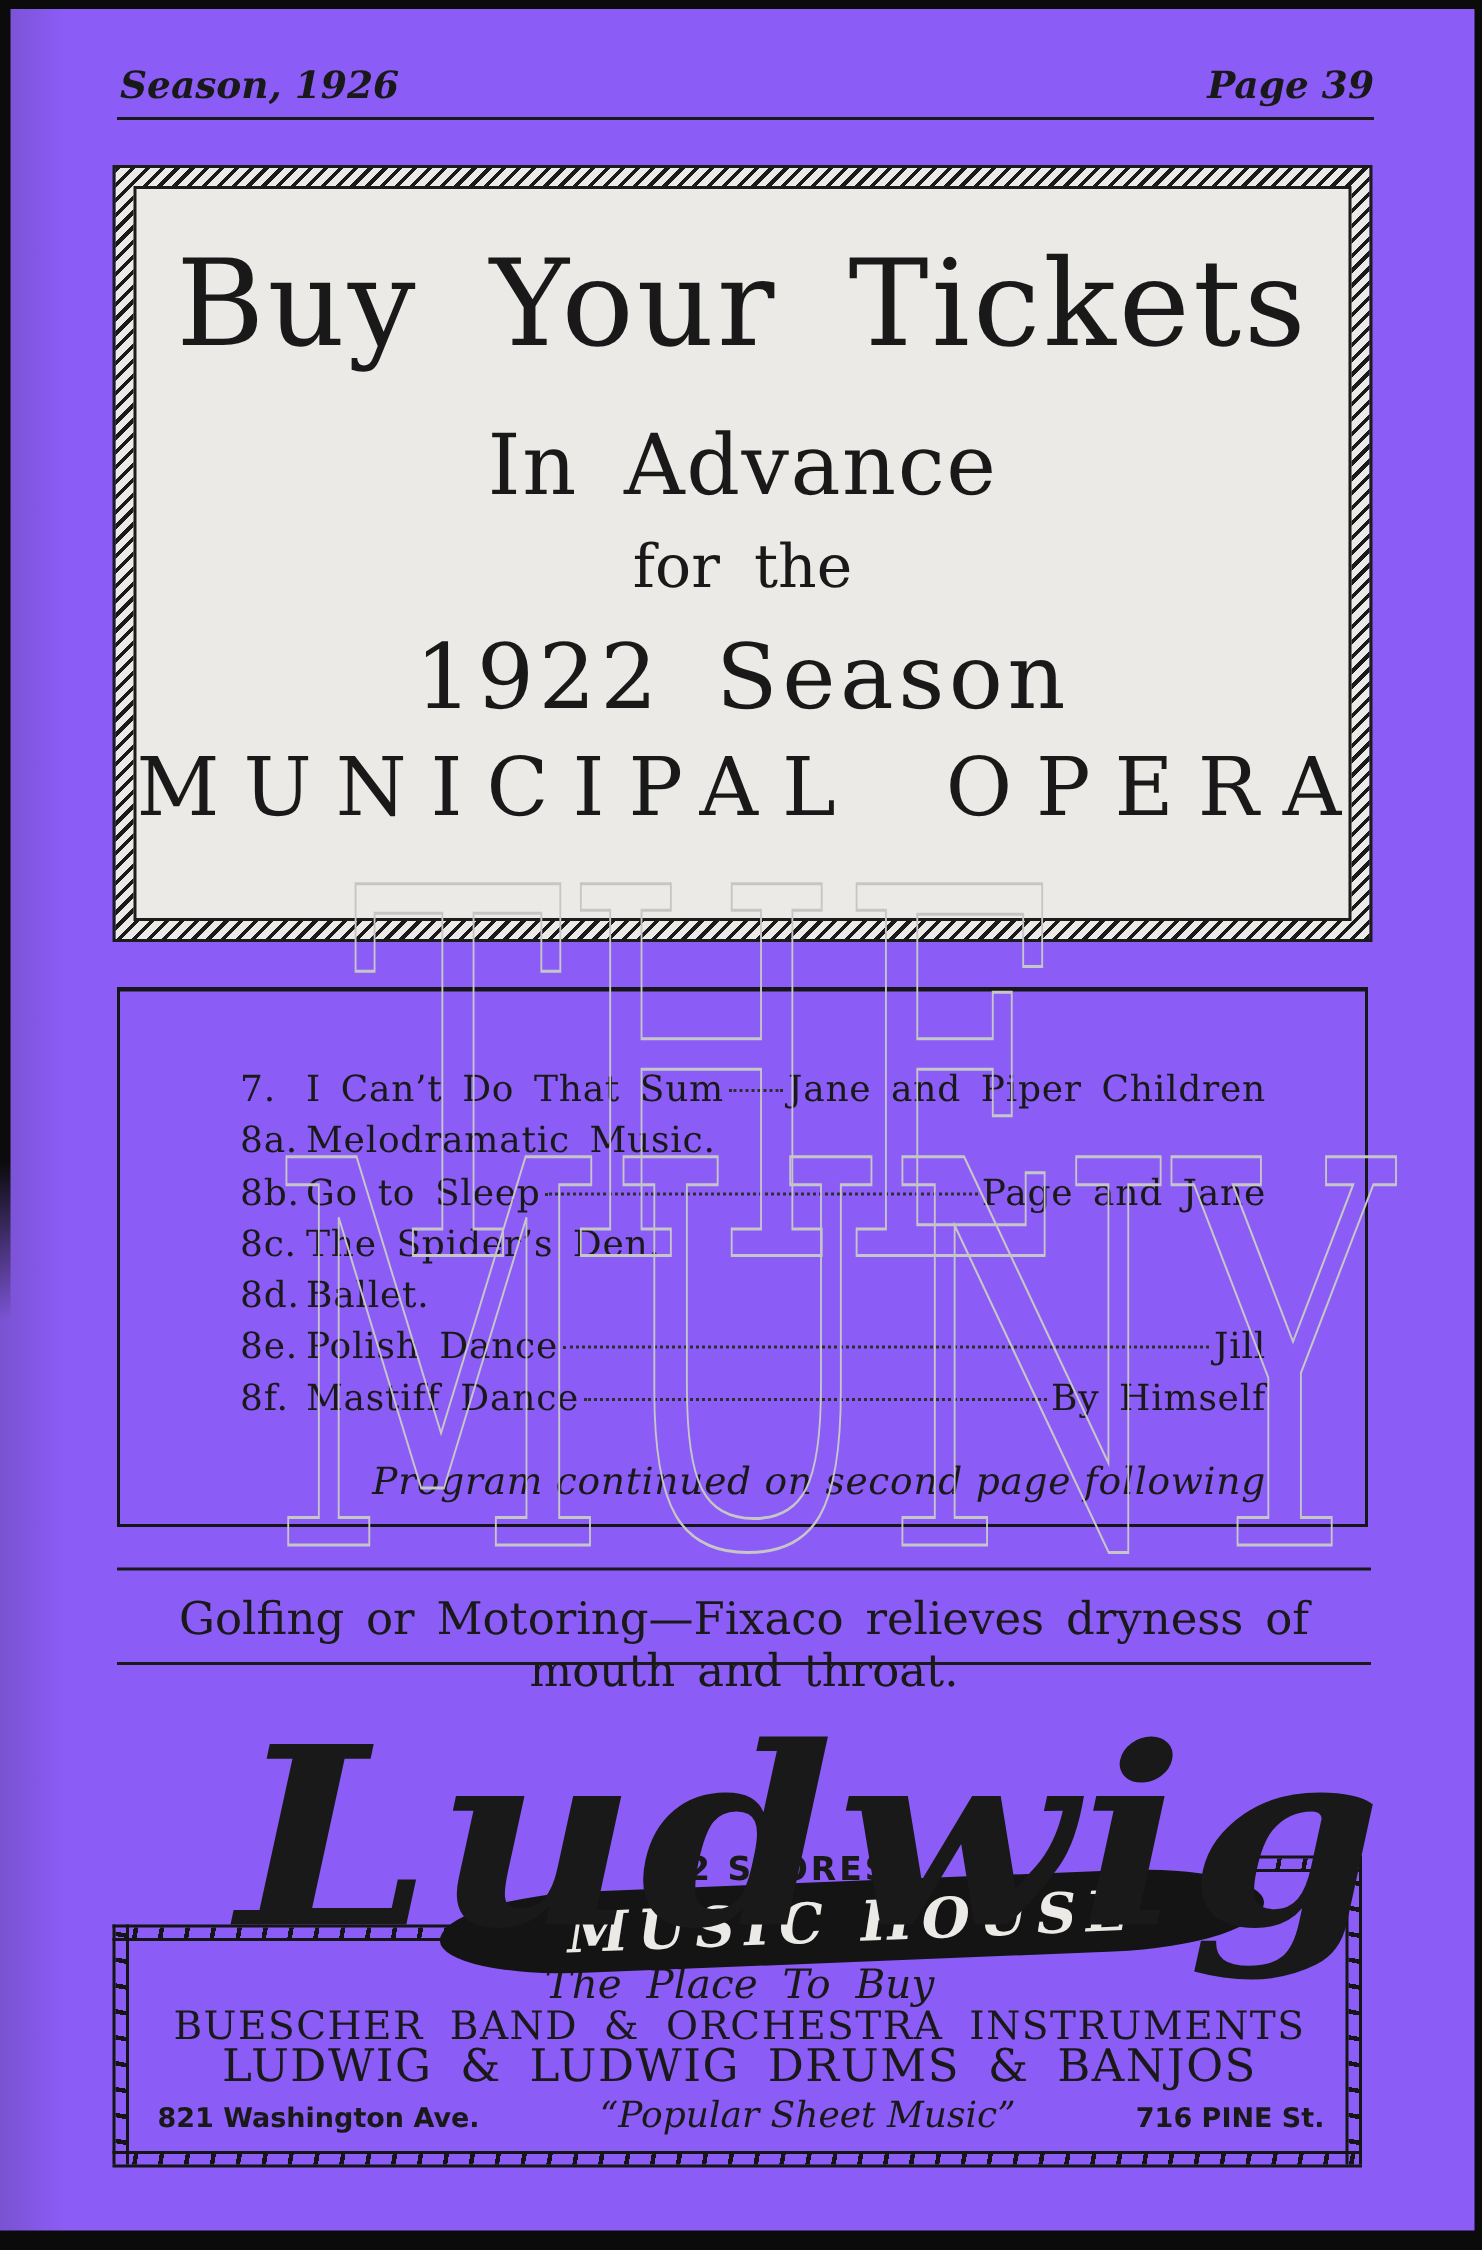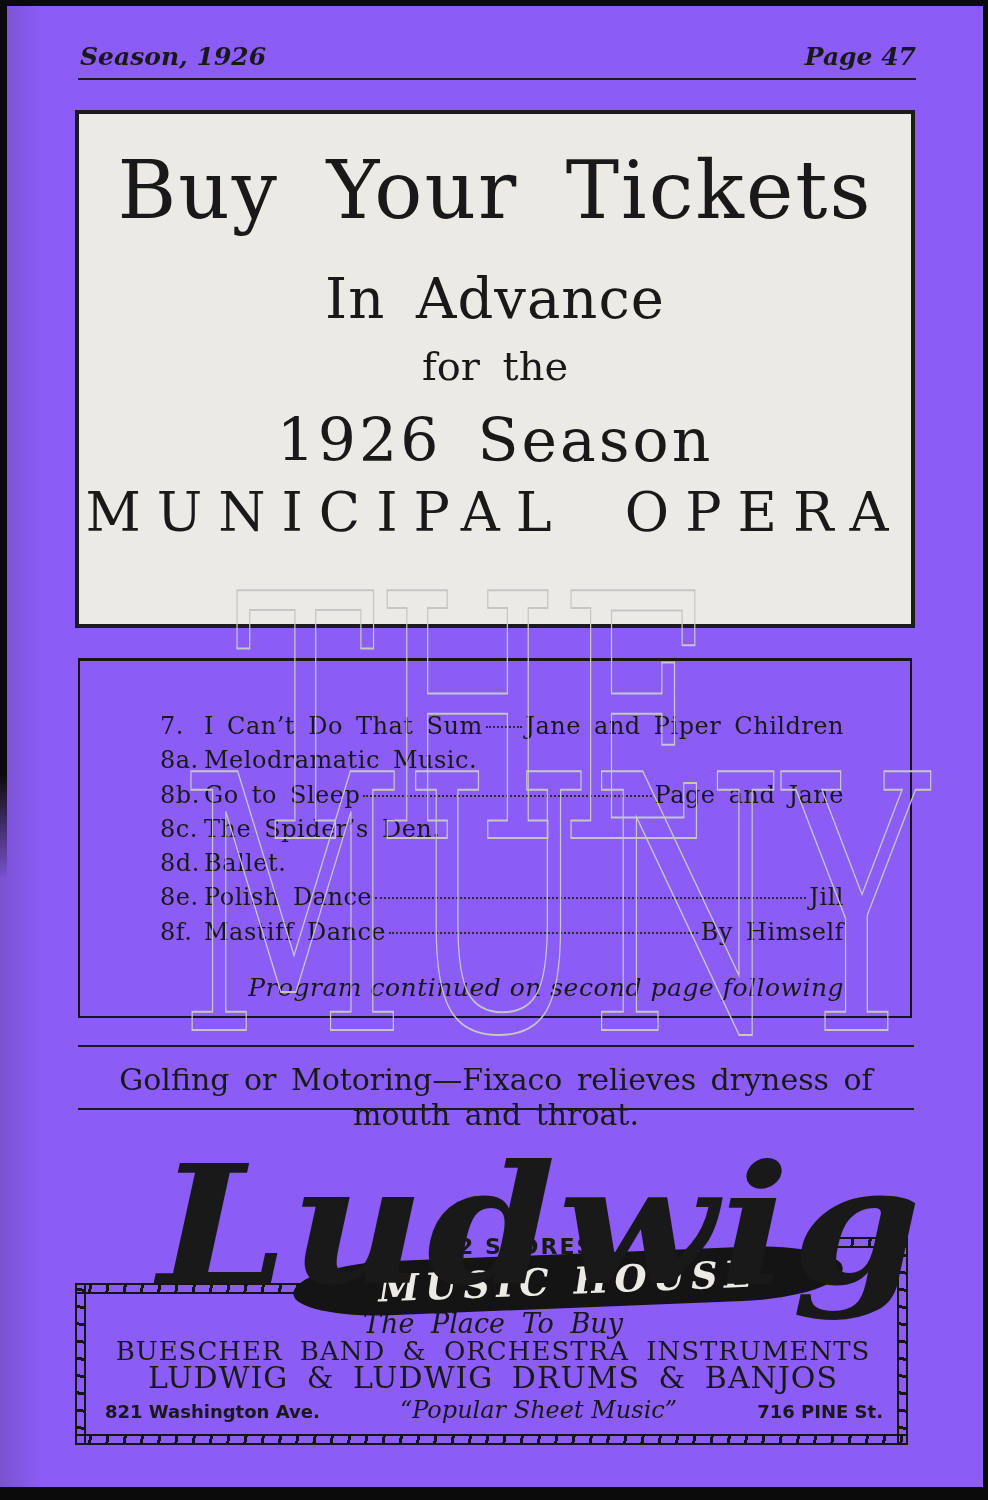--- a/index.html
+++ b/index.html
@@ -17,21 +17,21 @@
   .left-shade{position:absolute;left:0;top:0;width:42px;height:100%;background:linear-gradient(90deg,rgba(40,40,40,.18),rgba(40,40,40,0));}
 
   
   .header{position:absolute;left:80px;top:42px;width:836px;display:flex;justify-content:space-between;
     font-style:italic;font-weight:bold;font-size:25px;}
   .header-rule{position:absolute;left:78px;top:78px;width:838px;height:2px;background:#1a1a1a;}
 
   
   .ticket-outer{
     position:absolute;left:75px;top:110px;width:840px;height:518px;box-sizing:border-box;
-    border:2px solid #1c1c1c;
+    border:2px solid #1c1c1c;padding:12px;
     background:repeating-linear-gradient(135deg,#1a1a1a 0 2.5px,#eceae6 2.5px 7px);
   }
   .ticket-inner{position:relative;width:100%;height:100%;box-sizing:border-box;border:2px solid #1c1c1c;background:#eceae6;}
   .t-line{position:absolute;left:0;width:100%;text-align:center;line-height:1;white-space:nowrap;}
   .t1{top:37px;font-size:80px;letter-spacing:2px;word-spacing:20px;}
   .t2{top:157px;font-size:56px;letter-spacing:1px;word-spacing:12px;}
   .t3{top:232px;font-size:40px;word-spacing:10px;}
   .t4{top:296px;font-size:60px;letter-spacing:3px;word-spacing:14px;}
   .t5{top:372px;font-size:54px;letter-spacing:16px;word-spacing:24px;}
 
@@ -93,30 +93,30 @@
 </style>
 </head>
 <body>
 
 <div class="page">
 
   <div class="left-shade"></div>
 
   <div class="header">
     <span>Season, 1926</span>
-    <span>Page 47</span>
+    <span>Page 39</span>
   </div>
   <div class="header-rule"></div>
 
   <div class="ticket-outer">
     <div class="ticket-inner">
       <div class="t-line t1">Buy Your Tickets</div>
       <div class="t-line t3">for the</div>
       <div class="t-line t2">In Advance</div>
-      <div class="t-line t4">1926 Season</div>
+      <div class="t-line t4">1922 Season</div>
       <div class="t-line t5">MUNICIPAL OPERA</div>
     </div>
   </div>
 
   <div class="program-box">
     <div class="program-list">
       <div class="p-row">
         <span class="p-num">7.</span>
         <span>I Can’t Do That Sum</span>
         <span class="p-leader"></span>

